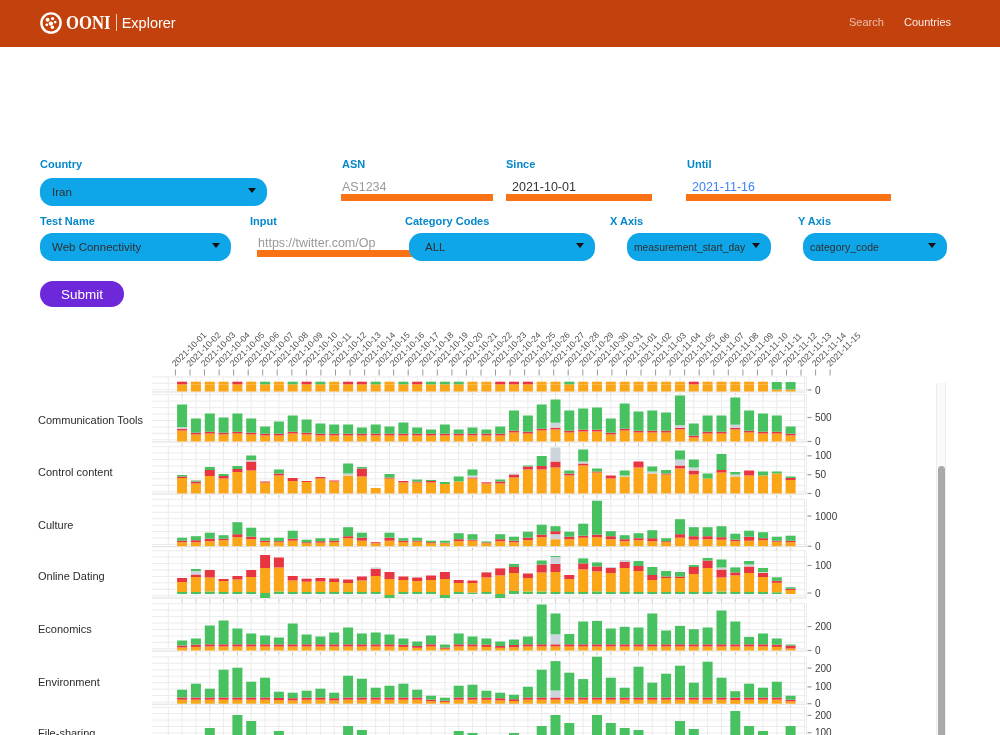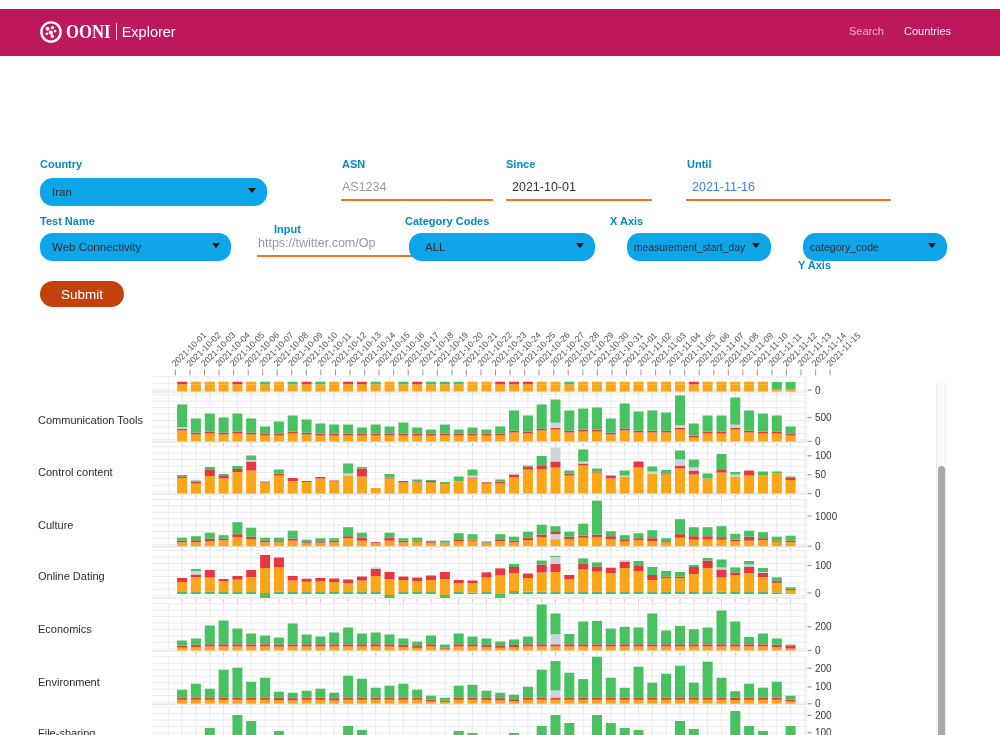--- a/index.html
+++ b/index.html
@@ -1,38 +1,38 @@
 <!DOCTYPE html>
 <html><head><meta charset="utf-8"><title>OONI MAT</title>
 <style>
 * { margin:0; padding:0; box-sizing:border-box; }
 html,body { width:1000px; height:735px; overflow:hidden; background:#fff;
   font-family:"Liberation Sans", sans-serif; }
 #page { position:relative; width:1000px; height:735px; overflow:hidden; }
-.hdr { position:absolute; left:0; top:9px; width:1000px; height:47px; background:#be185d; }
+.hdr { position:absolute; left:0; top:0; width:1000px; height:47px; background:#c2410c; }
 .hlogo { position:absolute; left:40px; top:11.5px; display:flex; align-items:center; }
 .hooni { font-family:"Liberation Serif", serif; font-weight:bold; font-size:19px;
   color:#fff; margin-left:4px; letter-spacing:0px; display:inline-block;
   transform:scaleX(0.88); transform-origin:left center; margin-right:-7px; }
 .hsep { width:1px; height:17px; background:rgba(255,255,255,0.75); margin:0 5px 0 6px; }
 .hexp { color:#fff; font-size:14.5px; font-weight:400; position:relative; top:0px; }
 .hnav { position:absolute; top:16px; font-size:11px; }
 .title { position:absolute; left:40px; top:79px; display:flex; align-items:flex-start; }
 .title h1 { font-size:31px; font-weight:400; color:#222; letter-spacing:0.9px;
   margin-left:6px; margin-top:3px; }
 .flab { position:absolute; font-size:11px; font-weight:bold; color:#0588CB; }
 .sel { position:absolute; height:28px; background:#0ea5e9; border-radius:12.5px;
   display:flex; align-items:center; font-size:11.5px; color:#2f2f2f; }
 .caret { position:absolute; right:11px; top:10px; width:0; height:0;
   border-left:4.5px solid transparent; border-right:4.5px solid transparent;
   border-top:5px solid #111; }
-.inp { position:absolute; height:21px; border-bottom:2px solid #f97316;
+.inp { position:absolute; height:21px; border-bottom:7px solid #f97316;
   font-size:12.5px; padding-left:1px; }
 .submit { position:absolute; left:40px; top:281px; width:84px; height:26px;
-  background:#c2410c; border-radius:13px; color:#fff; font-size:13.5px;
+  background:#6d28d9; border-radius:13px; color:#fff; font-size:13.5px;
   display:flex; align-items:center; justify-content:center; }
 .chart { position:absolute; left:0; top:318px; }
 .sbtrack { position:absolute; left:936px; top:383px; width:10px; height:352px;
   background:#fafafa; border-left:1px solid #ededed; border-right:1px solid #ededed; }
 .sbthumb { position:absolute; left:938px; top:466px; width:6.5px; height:269px;
   background:#a9a9a9; border-radius:4px 4px 0 0; }
 </style></head>
 <body>
 <div id="page">
   <div class="hdr">
@@ -62,24 +62,24 @@
     <div class="flab" style="left:687px;top:158px;">Until</div>
   <div class="sel" style="left:40px;top:178px;width:227px;">
       <span style="margin-left:12px;font-size:11.5px">Iran</span>
       <span class="caret"></span>
     </div>
   <div class="inp" style="left:341px;top:180px;width:152px;color:#97999b">AS1234</div>
   <div class="inp" style="left:506px;top:180px;width:146px;color:#333"><span style="margin-left:5px">2021-10-01</span></div>
   <div class="inp" style="left:686px;top:180px;width:205px;color:#3b82f6"><span style="margin-left:5px">2021-11-16</span></div>
 
   <div class="flab" style="left:40px;top:215px;">Test Name</div>
-    <div class="flab" style="left:274px;top:215px;margin-top:8px;">Input</div>
+    <div class="flab" style="left:250px;top:215px;">Input</div>
     <div class="flab" style="left:405px;top:215px;">Category Codes</div>
     <div class="flab" style="left:610px;top:215px;">X Axis</div>
-    <div class="flab" style="left:798px;top:215px;margin-top:44px;">Y Axis</div>
+    <div class="flab" style="left:798px;top:215px;">Y Axis</div>
   <div class="sel" style="left:40px;top:233px;width:191px;">
       <span style="margin-left:12px;font-size:11.5px">Web Connectivity</span>
       <span class="caret"></span>
     </div>
   <div class="inp" style="left:257px;top:236px;width:155px;color:#97999b">https://twitter.com/Op</div>
   <div class="sel" style="left:627px;top:233px;width:144px;">
       <span style="margin-left:7px;font-size:10.3px">measurement_start_day</span>
       <span class="caret"></span>
     </div>
   <div class="sel" style="left:409px;top:233px;width:186px;">

